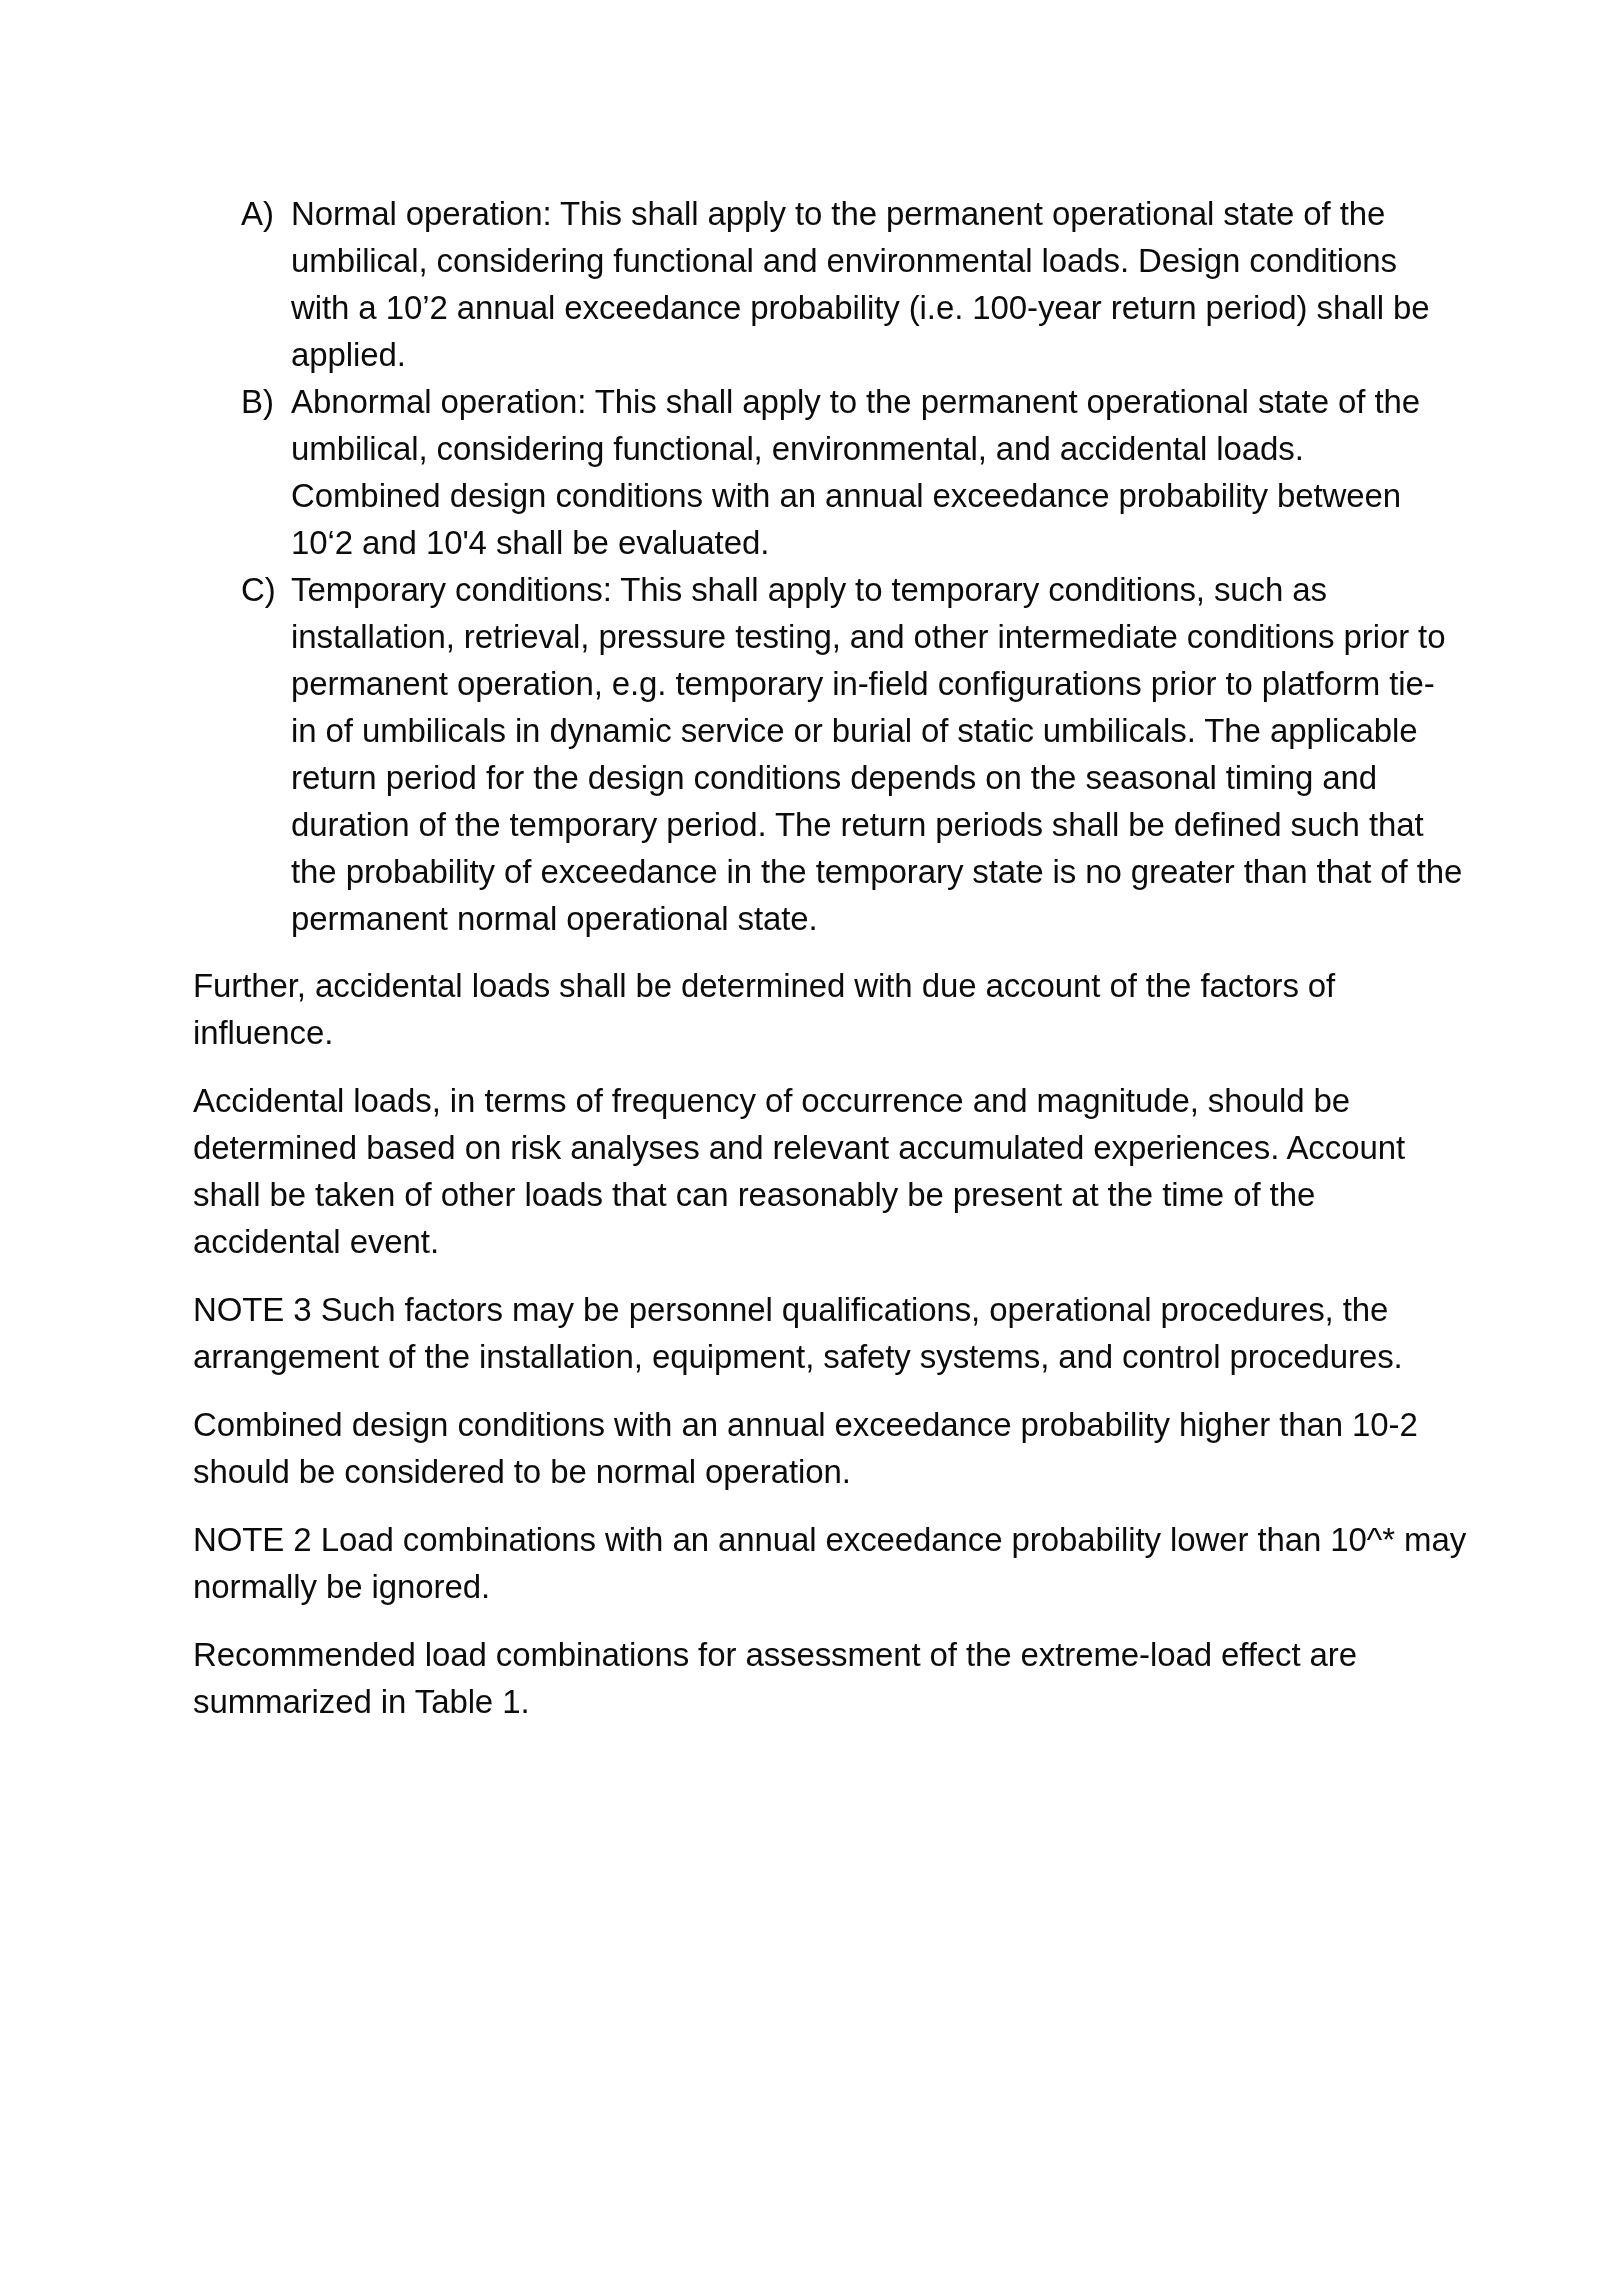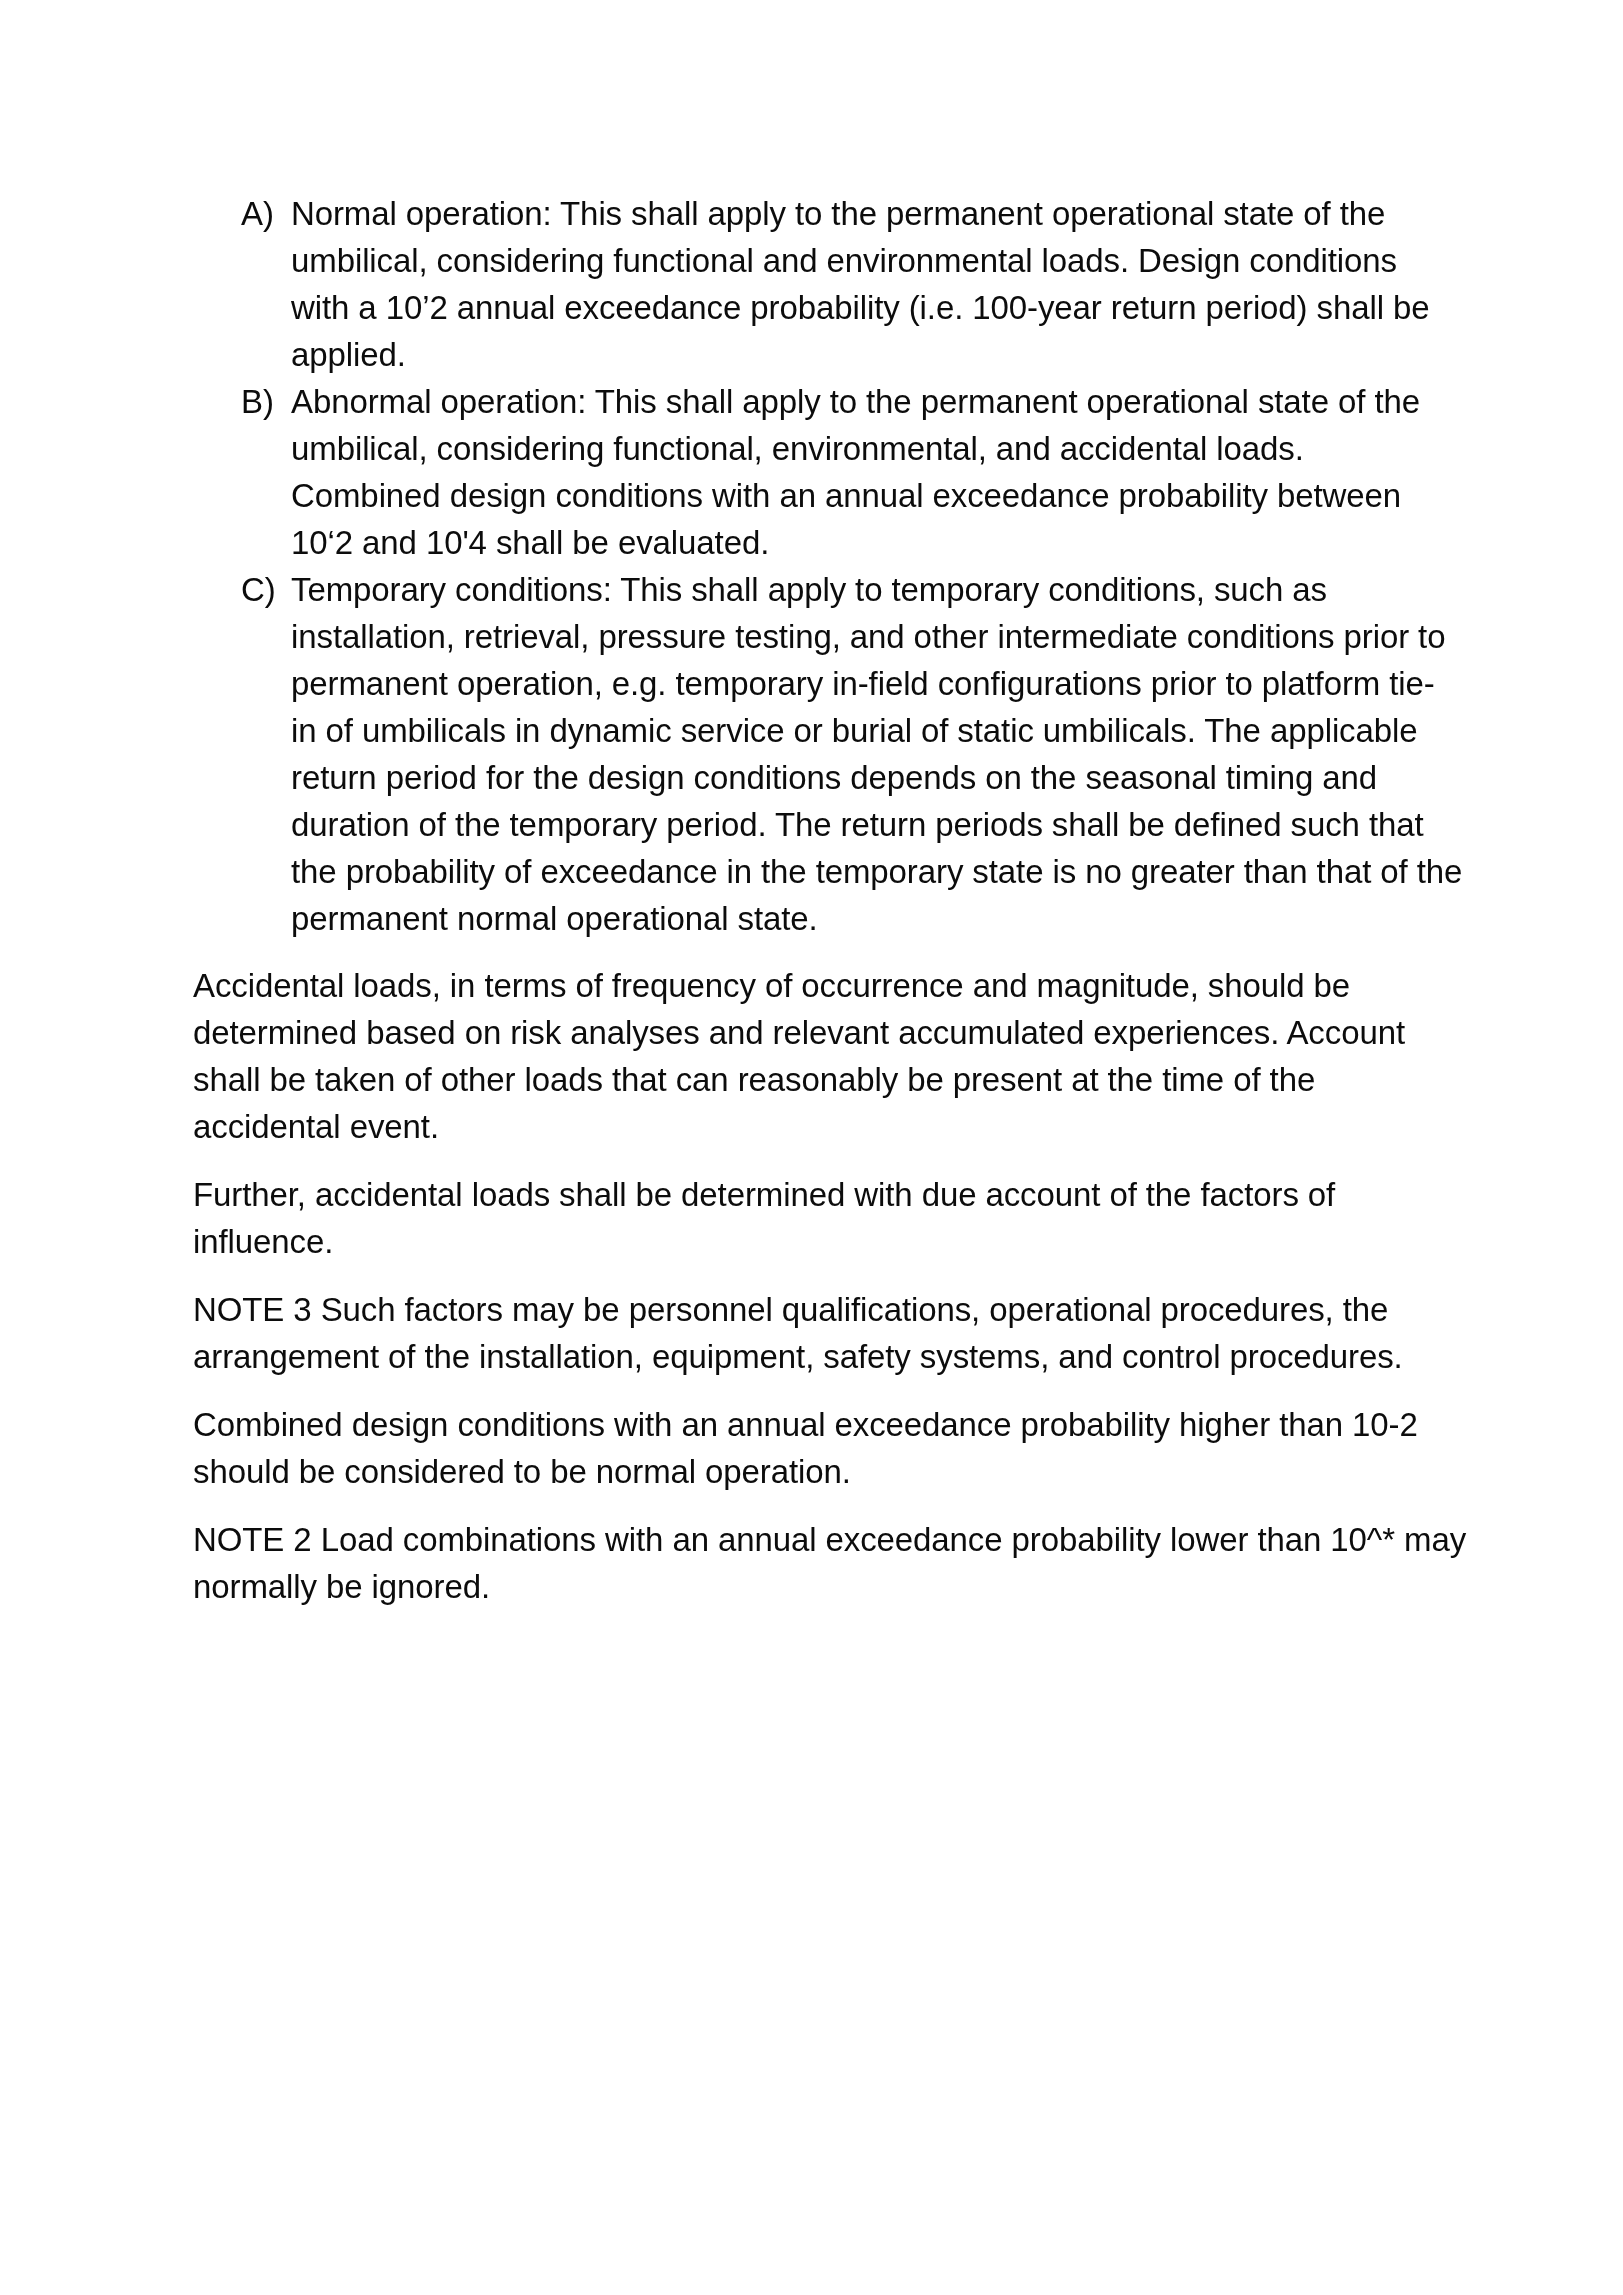--- a/index.html
+++ b/index.html
@@ -83,28 +83,30 @@
 installation, retrieval, pressure testing, and other intermediate conditions prior to
 permanent operation, e.g. temporary in-field configurations prior to platform tie-
 in of umbilicals in dynamic service or burial of static umbilicals. The applicable
 return period for the design conditions depends on the seasonal timing and
 duration of the temporary period. The return periods shall be defined such that
 the probability of exceedance in the temporary state is no greater than that of the
 permanent normal operational state.</span>
       </li>
     </ol>
 
+    <p class="doc-par">Further, accidental loads shall be determined with due account of the factors of
+influence.</p>
     <p class="doc-par">Accidental loads, in terms of frequency of occurrence and magnitude, should be
 determined based on risk analyses and relevant accumulated experiences. Account
 shall be taken of other loads that can reasonably be present at the time of the
 accidental event.</p>
-    <p class="doc-par">Further, accidental loads shall be determined with due account of the factors of
-influence.</p>
     <p class="doc-par">NOTE 3 Such factors may be personnel qualifications, operational procedures, the
 arrangement of the installation, equipment, safety systems, and control procedures.</p>
     <p class="doc-par">Combined design conditions with an annual exceedance probability higher than 10-2
 should be considered to be normal operation.</p>
     <p class="doc-par">NOTE 2 Load combinations with an annual exceedance probability lower than 10^* may
 normally be ignored.</p>
+    <p class="doc-par">Recommended load combinations for assessment of the extreme-load effect are
+summarized in Table 1.</p>
 
   </div>
 </div>
 
 
 </body></html>

